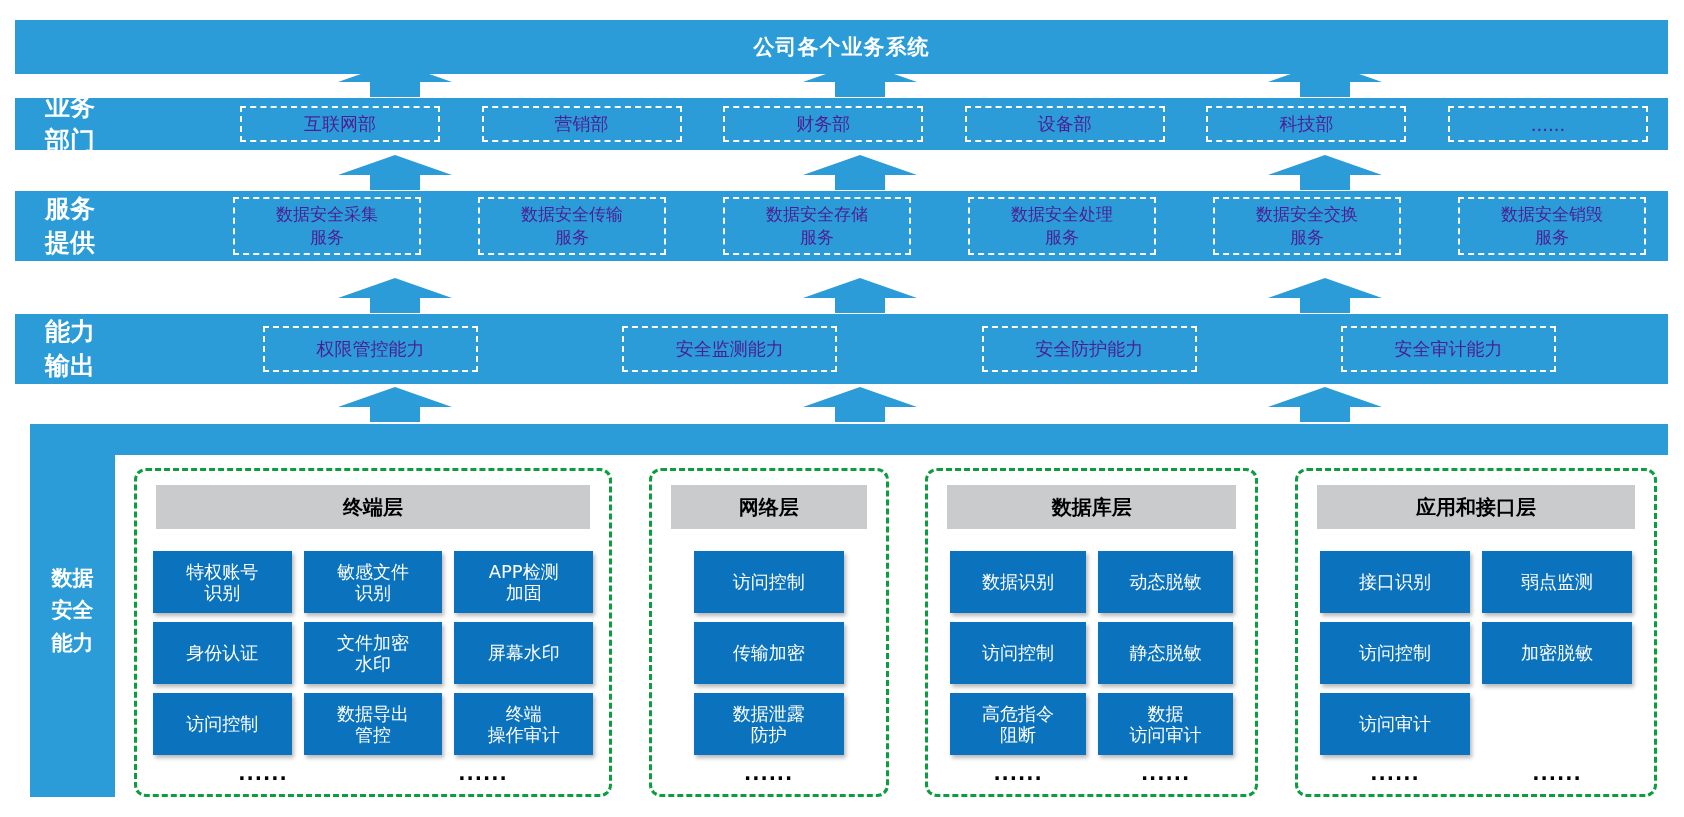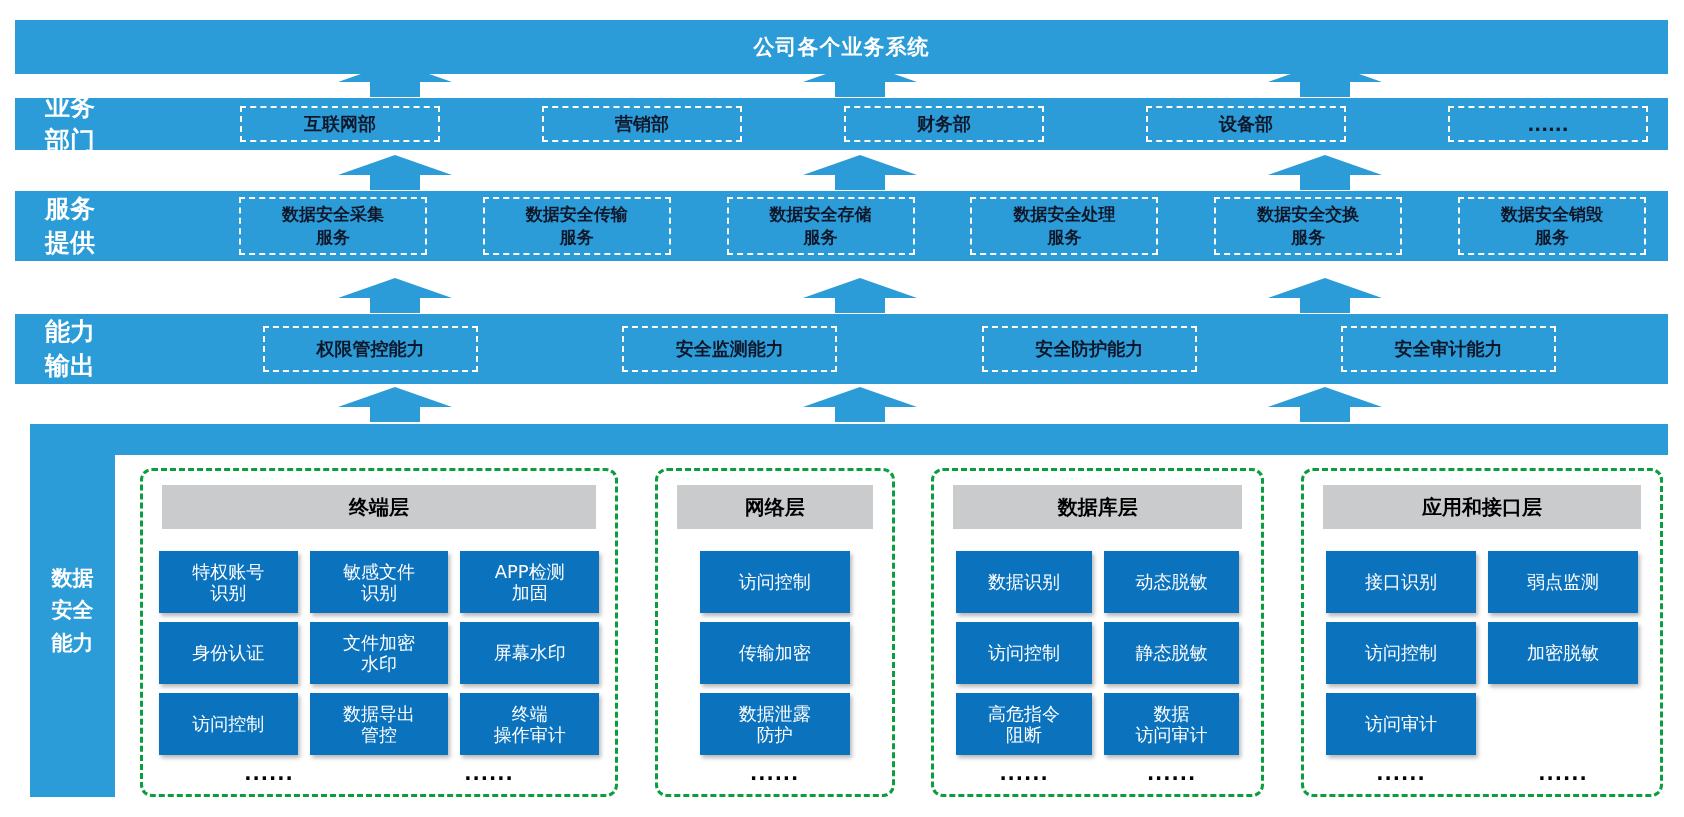--- a/index.html
+++ b/index.html
@@ -17,45 +17,45 @@
   #top-banner{top:20px;height:54px;display:flex;align-items:center;justify-content:center;
     color:#fff;font-weight:bold;font-size:21px;letter-spacing:1px;}
   #row-business{top:98px;height:52px;}
   #row-service{top:191px;height:70px;}
   #row-capability{top:314px;height:70px;}
 
   .band-label{position:absolute;left:30px;top:50%;transform:translateY(-50%);
     color:#fff;font-weight:bold;font-size:25px;line-height:1.35;white-space:pre-line;}
   .band-boxes{position:absolute;top:0;height:100%;display:flex;align-items:center;justify-content:space-between;}
   #row-business .band-boxes{left:225px;right:20px;}
-  #row-service  .band-boxes{left:224px;right:22px;}
+  #row-service  .band-boxes{left:218px;right:22px;}
   #row-capability .band-boxes{left:248px;right:112px;}
 
-  .dash-box{box-sizing:border-box;border:2px dashed #fff;color:#0f172a;font-weight:bold;
+  .dash-box{box-sizing:border-box;border:2px dashed #fff;color:#4c1d95;font-weight:normal;
     display:flex;align-items:center;justify-content:center;text-align:center;white-space:pre-line;}
   .box-b{width:200px;height:36px;font-size:18px;}
   .box-s{width:188px;height:58px;font-size:17px;line-height:1.35;}
   .box-c{width:215px;height:46px;font-size:18px;}
 
   
   .arrow-gap{position:absolute;left:0;right:0;height:36px;}
   #gap1{top:62px;} #gap2{top:155px;} #gap3{top:278px;} #gap4{top:387px;}
   .arrow{position:absolute;bottom:1px;transform:translateX(-50%);
     display:flex;flex-direction:column;align-items:center;}
   .arrow-head{width:0;height:0;border-left:57px solid transparent;border-right:57px solid transparent;
     border-bottom:20px solid var(--band-blue);}
   .arrow-stem{width:50px;height:15px;background:var(--band-blue);}
   .ax1{left:395px;} .ax2{left:860px;} .ax3{left:1325px;}
 
   
   #bottom-band{position:absolute;left:30px;top:424px;width:1638px;height:31px;background:var(--band-blue);}
   #left-col{position:absolute;left:30px;top:424px;width:85px;height:373px;background:var(--band-blue);
     display:flex;align-items:center;justify-content:center;color:#fff;font-weight:bold;font-size:21px;
     line-height:1.55;white-space:pre-line;text-align:center;}
-  #layers{position:absolute;left:140px;top:468px;width:1523px;height:329px;
+  #layers{position:absolute;left:134px;top:468px;width:1523px;height:329px;
     display:flex;justify-content:space-between;}
   .layer{box-sizing:border-box;border:3px dashed var(--green);border-radius:12px;background:#fff;
     padding:14px 16px 4px;display:flex;flex-direction:column;}
   .layer-terminal{width:478px;} .layer-network{width:240px;}
   .layer-db{width:333px;} .layer-app{width:362px;}
   .layer-header{height:44px;background:var(--gray);margin:0 3px;
     display:flex;align-items:center;justify-content:center;font-size:20px;font-weight:bold;color:#000;}
   .layer-grid{margin-top:22px;display:grid;gap:9px 12px;grid-auto-rows:62px;}
   .cols-3{grid-template-columns:repeat(3,1fr);}
   .cols-2{grid-template-columns:repeat(2,1fr);padding:0 6px;}
@@ -89,20 +89,21 @@
   </div>
 
   <div class="band" id="row-business">
     <div class="band-label">业务
 部门</div>
     <div class="band-boxes">
       <div class="dash-box box-b">互联网部</div>
       <div class="dash-box box-b">营销部</div>
       <div class="dash-box box-b">财务部</div>
       <div class="dash-box box-b">设备部</div>
+      <div class="dash-box box-b">科技部</div>
       <div class="dash-box box-b">......</div>
     </div>
   </div>
 
   <div class="arrow-gap" id="gap2">
     <div class="arrow ax1">
         <div class="arrow-head"></div>
         <div class="arrow-stem"></div>
       </div>
     <div class="arrow ax2">

